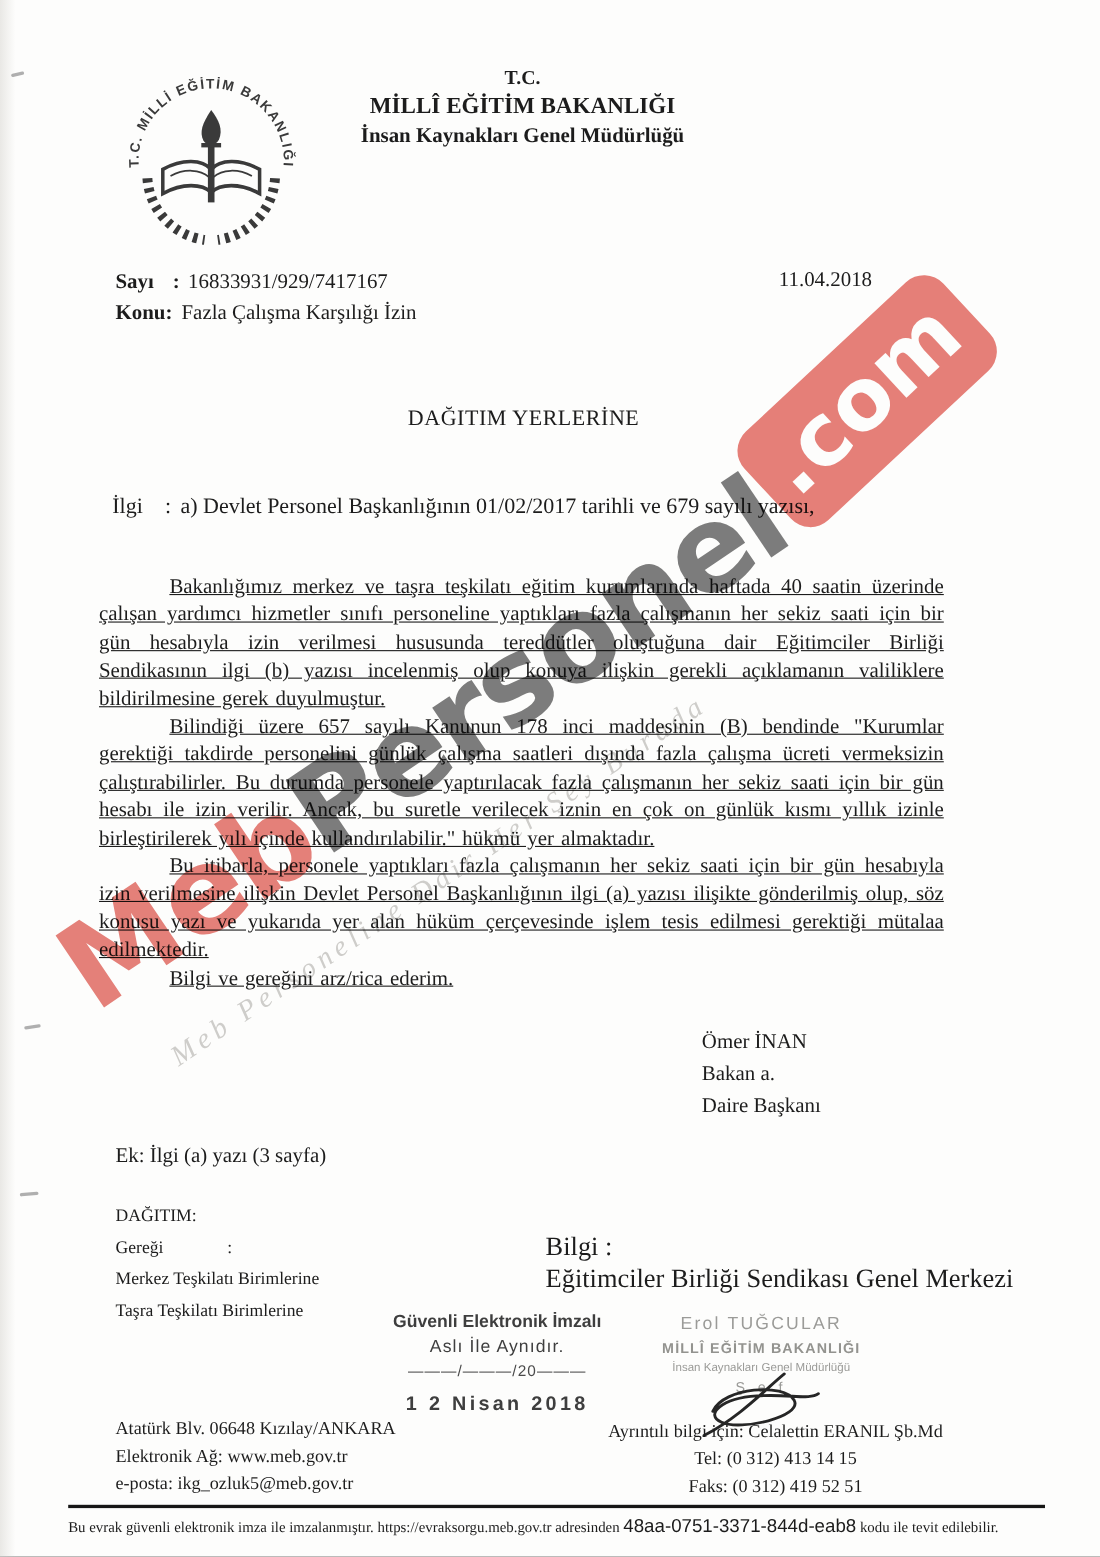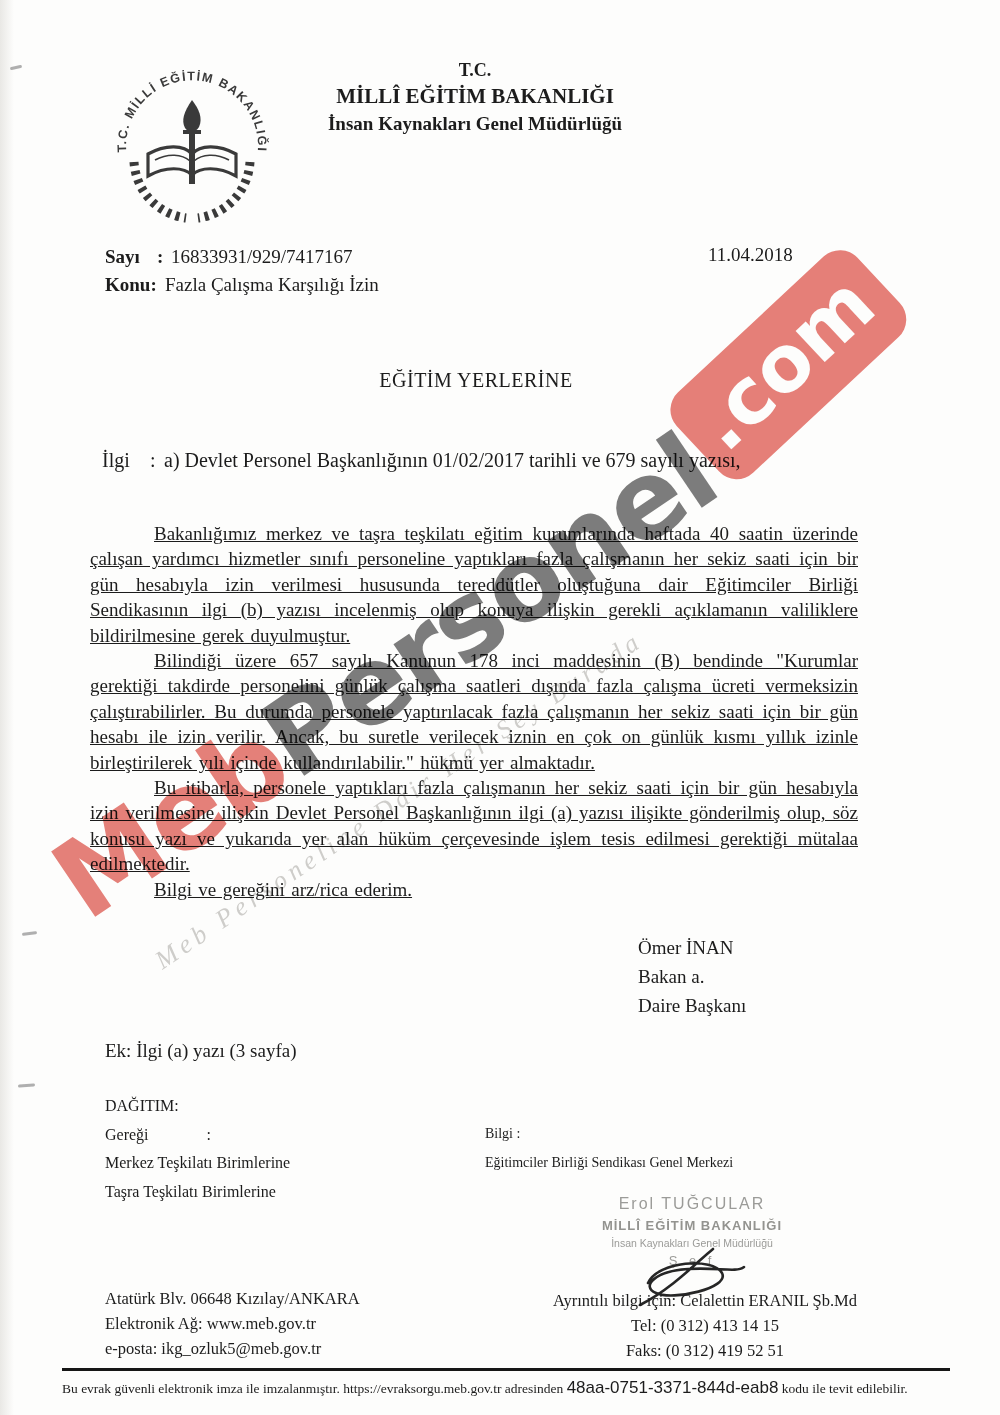--- a/index.html
+++ b/index.html
@@ -34,21 +34,21 @@
   
   .body{left:90px; top:521px; width:768px; font-size:19px; line-height:25.4px;
         text-align:justify; word-spacing:1.6px;text-decoration:underline;}
   .body p{margin:0; text-indent:64px;}
   
   .sig{left:638px; top:933px; width:215px; font-size:19px; line-height:29px;}
   .ek{left:105px; top:1040px; font-size:19px;}
   
   .dagitim{left:105px; top:1092px; font-size:16px; line-height:28.5px;}
   .dagitim .g{display:flex; width:106px; justify-content:space-between;}
-  .bilgi{left:485px; top:1120px; font-size:14px; line-height:28.5px;}
+  .bilgi{left:496px; top:1120px; font-size:24px; line-height:28.5px;}
   
   .stamp1{left:352px; top:1190px; width:200px; text-align:center; color:#3e3e3e;
           font-family:"Liberation Sans", sans-serif; line-height:1.45;}
   .stamp1 .s1{font-weight:bold; font-size:16px;}
   .stamp1 .s2{font-size:16px; letter-spacing:1px;}
   .stamp1 .s3{font-size:14px; letter-spacing:1px; color:#4a4a4a;}
   .stamp1 .s4{font-weight:bold; font-size:18px; letter-spacing:3px; margin-top:6px;}
   .stamp2{left:572px; top:1192px; width:240px; text-align:center; color:#9b9b98;
           font-family:"Liberation Sans", sans-serif; line-height:1.5;}
   .stamp2 .n{font-size:16px; letter-spacing:2px;}
@@ -117,21 +117,21 @@
       <span class="sep">:</span>
       <span>16833931/929/7417167</span>
     </div>
     <div class="row">
       <span class="lbl" style="width:60px;">Konu:</span>
       <span>Fazla Çalışma Karşılığı İzin</span>
     </div>
   </div>
   <div class="abs date">11.04.2018</div>
 
-  <div class="abs recipient">EĞİTİM YERLERİNE</div>
+  <div class="abs recipient">DAĞITIM YERLERİNE</div>
 
   <div class="abs ilgi">
     <div class="r1">
       <span class="lb">İlgi</span>
       <span class="cl">:</span>
       <span>a) Devlet Personel Başkanlığının 01/02/2017 tarihli ve 679  sayılı yazısı,</span>
     </div>
   </div>
 
   <div class="abs body">
@@ -156,20 +156,26 @@
       <span>:</span>
     </div>
     <div>Merkez Teşkilatı Birimlerine</div>
     <div>Taşra Teşkilatı Birimlerine</div>
   </div>
   <div class="abs bilgi">
     <div>Bilgi :</div>
     <div>Eğitimciler Birliği Sendikası Genel Merkezi</div>
   </div>
 
+  <div class="abs stamp1">
+    <div class="s1">Güvenli Elektronik İmzalı</div>
+    <div class="s2">Aslı İle Aynıdır.</div>
+    <div class="s3">———/———/20———</div>
+    <div class="s4">1 2 Nisan 2018</div>
+  </div>
 
   <div class="abs stamp2">
     <div class="n">Erol TUĞCULAR</div>
     <div class="o">MİLLÎ EĞİTİM BAKANLIĞI</div>
     <div class="u">İnsan Kaynakları Genel Müdürlüğü</div>
     <div class="t">Ş e f</div>
   </div>
   <div class="abs sig-scribble">
     <svg width="140" height="66" viewBox="0 0 140 66">
       <path d="M 30 40 C 40 18 95 14 104 30 C 112 45 55 58 38 50 C 22 43 38 28 70 26 C 100 24 118 30 126 24

